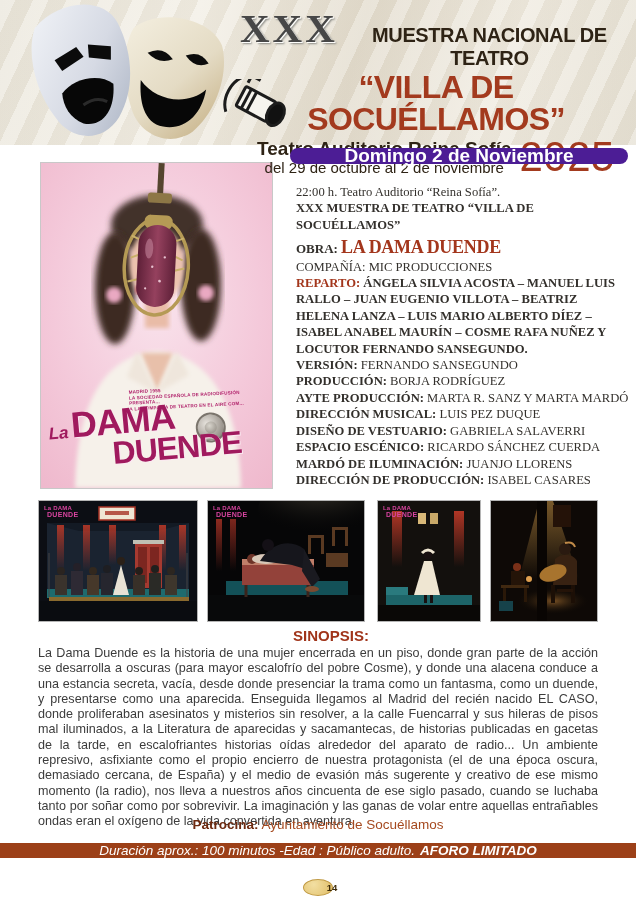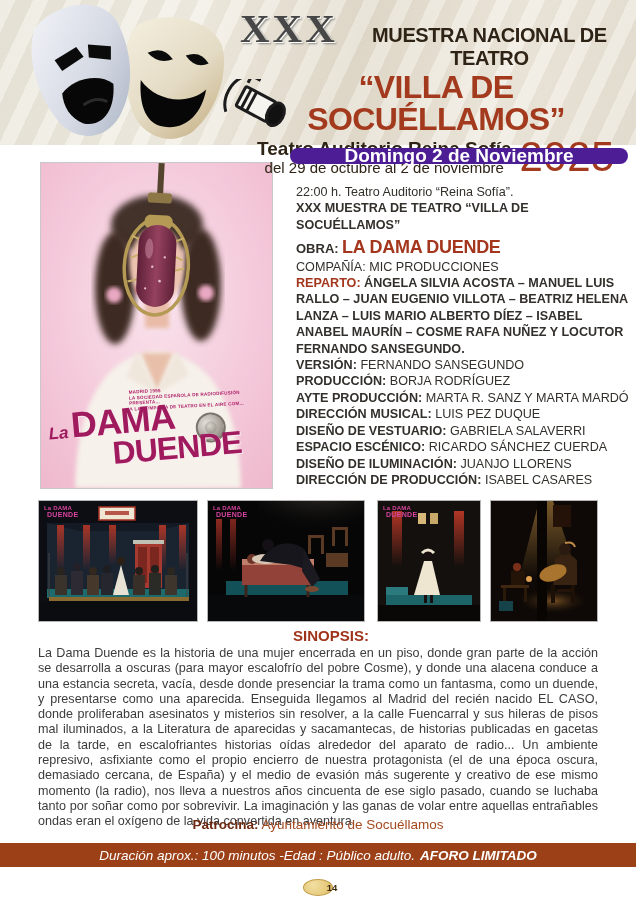--- a/index.html
+++ b/index.html
@@ -39,21 +39,21 @@
            background:radial-gradient(circle at 35% 35%,#e8e4de,#9a948c 70%,#6e6962);border:2px solid #7a746c;box-sizing:border-box;}
   .pt-knob:after{content:"";position:absolute;left:7px;top:7px;width:12px;height:12px;border-radius:50%;
            background:radial-gradient(circle at 40% 35%,#d8d4cc,#8a847c);}
   .pt-row1{position:relative;z-index:2;display:flex;align-items:baseline;gap:3px;}
   .pt-la{font-style:italic;font-weight:bold;font-size:17px;}
   .pt-w1{font-size:36px;line-height:34px;font-weight:bold;letter-spacing:-1px;text-shadow:1px 1px 0 #fbe9f1;}
   .pt-w2{position:relative;z-index:2;font-size:32px;line-height:28px;font-weight:bold;letter-spacing:-1px;
          margin-left:62px;text-shadow:1px 1px 0 #fbe9f1;}
 
   
-  .info{position:absolute;left:296px;top:184px;width:334px;font-size:12.6px;line-height:16.4px;color:#33302c;}
+  .info{position:absolute;left:296px;top:184px;width:334px;font-size:12.6px;line-height:16.4px;color:#33302c;font-family:Liberation Serif, serif;}
   .fest-line{font-weight:bold;}
   .obra-line{margin-top:6px;margin-bottom:1px;}
   .obra-label{font-weight:bold;font-size:13px;}
   .obra-value{font-weight:bold;font-size:18px;color:#a3361c;letter-spacing:-0.3px;}
   .reparto{font-weight:bold;}
   .reparto-label{color:#a3361c;}
   .cred-label{font-weight:bold;}
 
   
   .photos{position:absolute;left:38px;top:500px;height:122px;display:flex;}
@@ -70,21 +70,21 @@
   
   .sinopsis-heading{position:absolute;left:0;top:627px;width:636px;text-align:center;
                     color:#a0341a;font-weight:bold;font-size:15px;padding-left:13px;}
   .sinopsis-body{position:absolute;left:38px;top:646px;width:560px;font-size:12.6px;line-height:15.3px;
                  text-align:justify;color:#3c3c3c;}
   .patrocina{position:absolute;left:0;top:817px;width:636px;text-align:center;font-size:13.5px;}
   .patrocina-label{font-weight:bold;color:#6e2a10;}
   .patrocina-value{color:#a5491f;}
 
   
-  .footer{position:absolute;left:0;top:843px;width:636px;height:24px;background:#9c4018;color:#fff;
+  .footer{position:absolute;left:0;top:843px;width:636px;height:15px;background:#9c4018;color:#fff;
           display:flex;align-items:center;justify-content:center;gap:5px;font-style:italic;font-size:13.5px;text-align:center;}
   .footer-bold{font-weight:bold;}
   .page-num{position:absolute;left:50%;top:879px;transform:translateX(-50%);width:17px;height:17px;border-radius:50%;
             background:radial-gradient(circle at 35% 30%,#f2dfa2,#e0bd66);border:1px solid #c09a44;box-sizing:border-box;
             color:#3c2a08;font-size:9.5px;font-weight:bold;display:flex;align-items:center;justify-content:center;padding-left:28px;}
 </style>
 </head>
 <body>
 
 <div class="page">
@@ -244,21 +244,21 @@
     <div>
       <span class="cred-label">DIRECCIÓN MUSICAL:</span>
       <span>LUIS PEZ DUQUE</span></div>
     <div>
       <span class="cred-label">DISEÑO DE VESTUARIO:</span>
       <span>GABRIELA SALAVERRI</span></div>
     <div>
       <span class="cred-label">ESPACIO ESCÉNICO:</span>
       <span>RICARDO SÁNCHEZ CUERDA</span></div>
     <div>
-      <span class="cred-label">DISEÑO DE ILUMINACIÓN:</span>
+      <span class="cred-label">MARDÓ DE ILUMINACIÓN:</span>
       <span>JUANJO LLORENS</span></div>
     <div>
       <span class="cred-label">DIRECCIÓN DE PRODUCCIÓN:</span>
       <span>ISABEL CASARES</span></div>
   </div>
 
   <div class="photos">
 
     <div class="photo ph1">
       <svg width="158" height="120" viewBox="0 0 158 120">

